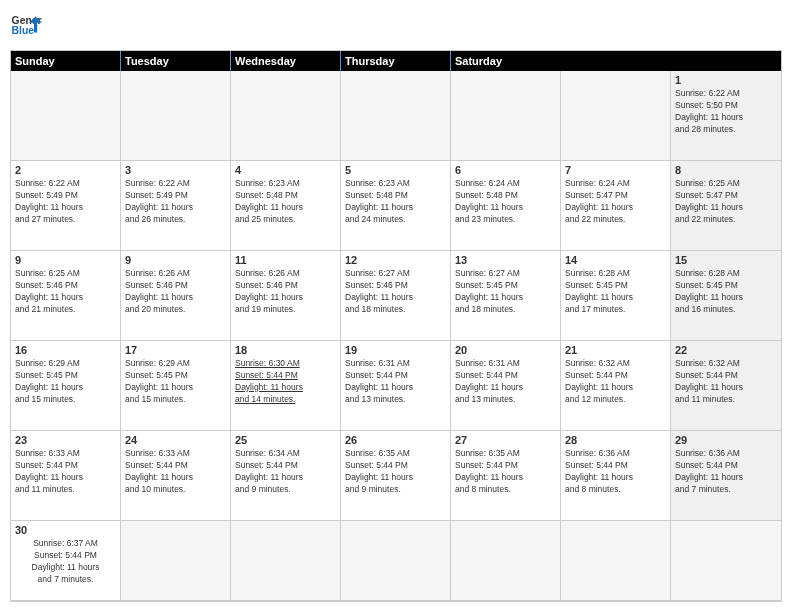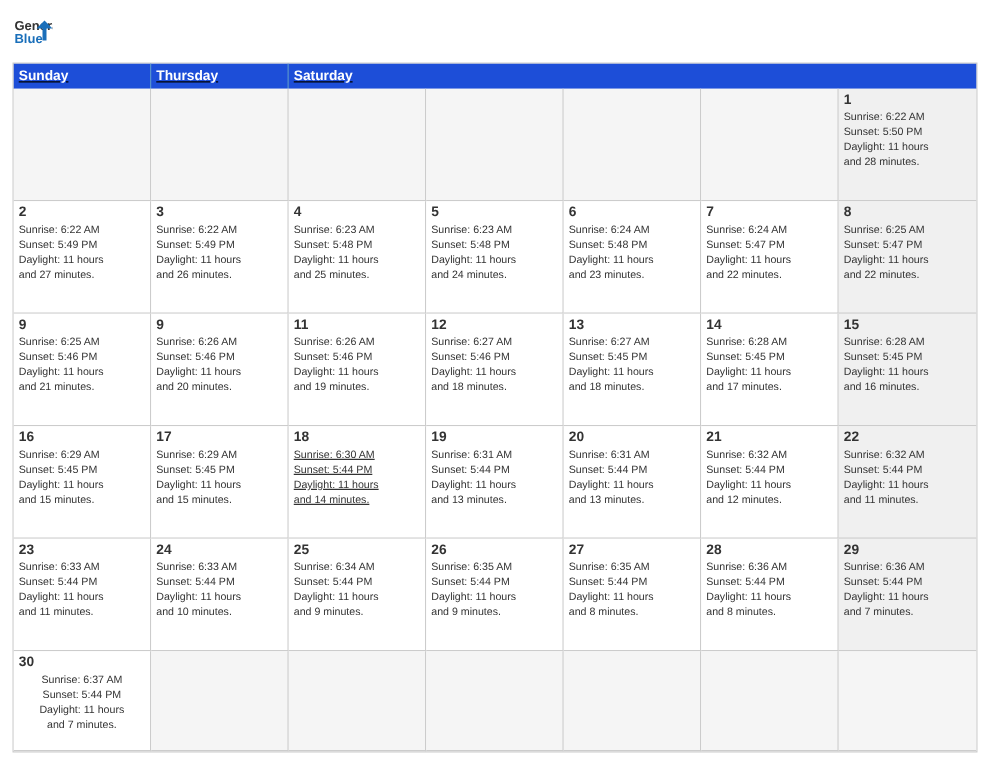--- a/index.html
+++ b/index.html
@@ -46,22 +46,21 @@
     }
     .calendar {
       flex: 1;
       display: flex;
       flex-direction: column;
       border: 1px solid #ccc;
     }
     .day-headers {
       display: grid;
       grid-template-columns: repeat(7, 1fr);
-      background: #1d4ed8;
-      text-decoration: underline;
+      background: #000000;
     }
     .day-header {
       color: #fff;
       font-size: 11px;
       font-weight: bold;
       padding: 4px 4px;
       text-align: left;
       border-right: 1px solid #5590cc;
     }
     .day-header:last-child { border-right: none; }
@@ -110,20 +109,22 @@
     </div>
     <div class="title-block">
       <div class="month-title"></div>
       <div class="location-title"></div>
     </div>
   </div>
 
   <div class="calendar">
     <div class="day-headers">
     <div class="day-header">Sunday</div>
+        <div class="day-header">Tuesday</div>
+        <div class="day-header">Wednesday</div>
         <div class="day-header">Thursday</div>
         <div class="day-header">Saturday</div>
       </div>
     <div class="calendar-grid">
     <div class="cell empty"></div>
         <div class="cell empty"></div>
         <div class="cell empty"></div>
         <div class="cell empty"></div>
         <div class="cell empty"></div>
         <div class="cell empty"></div>

